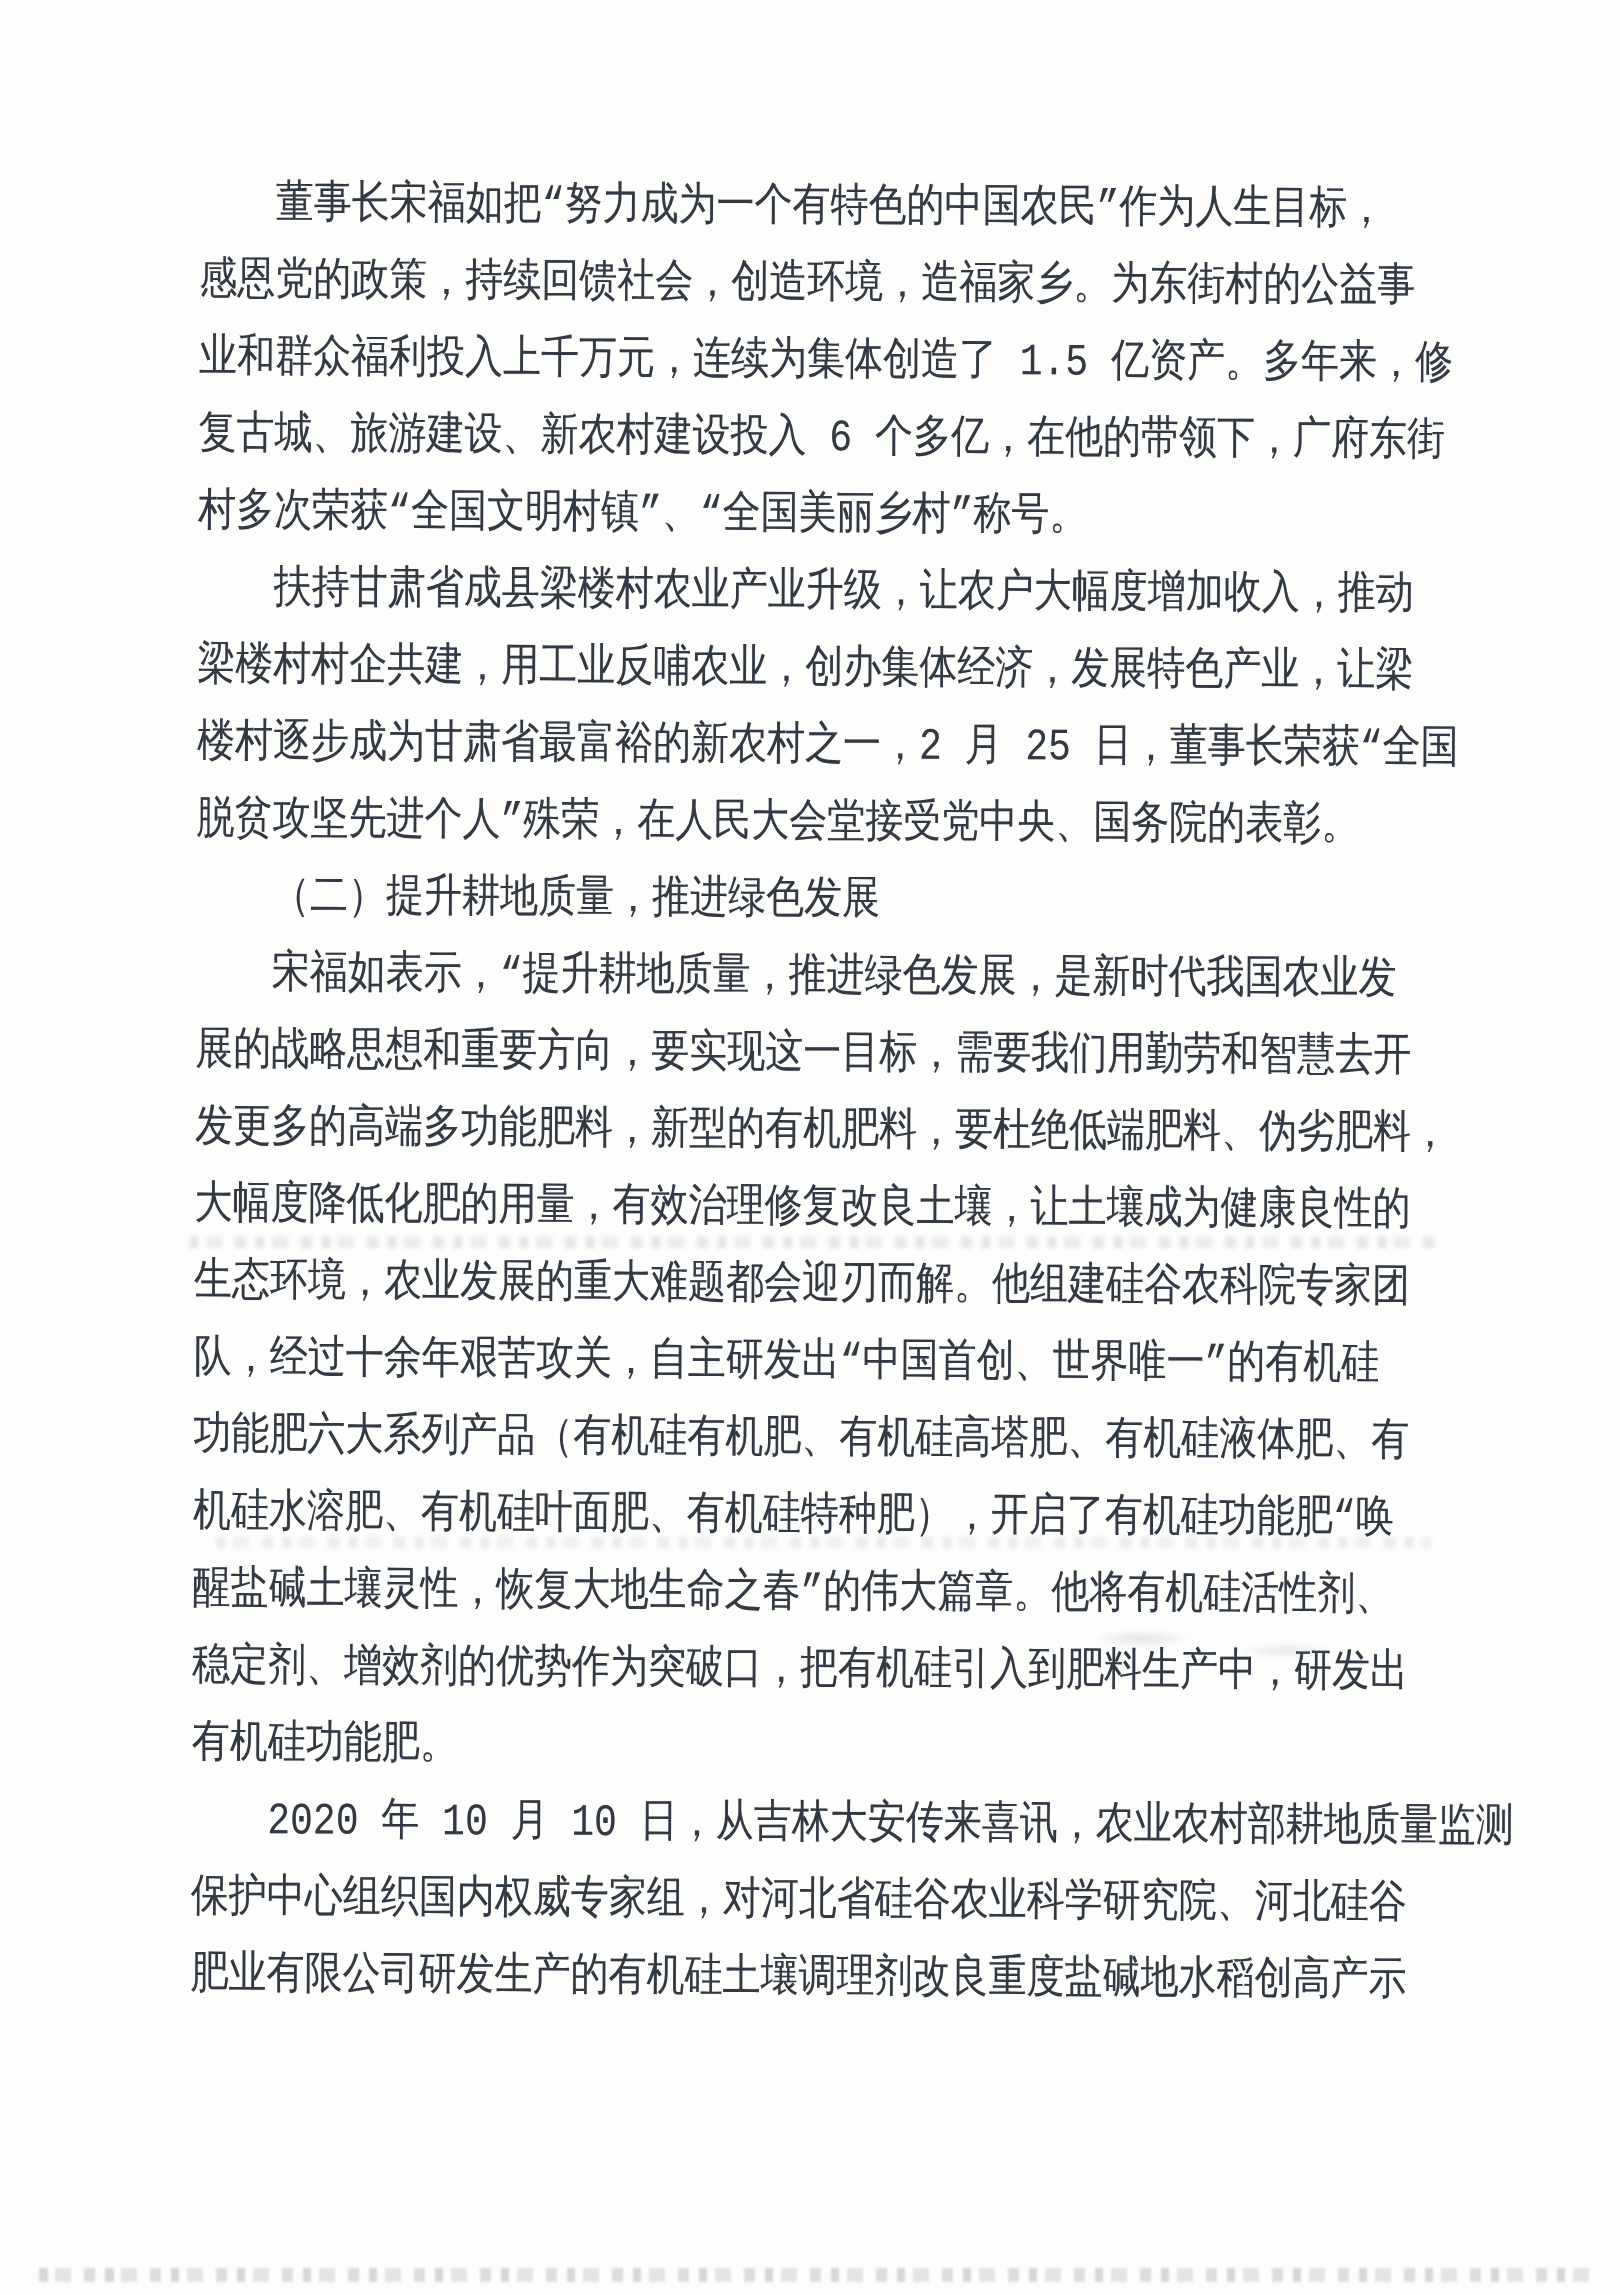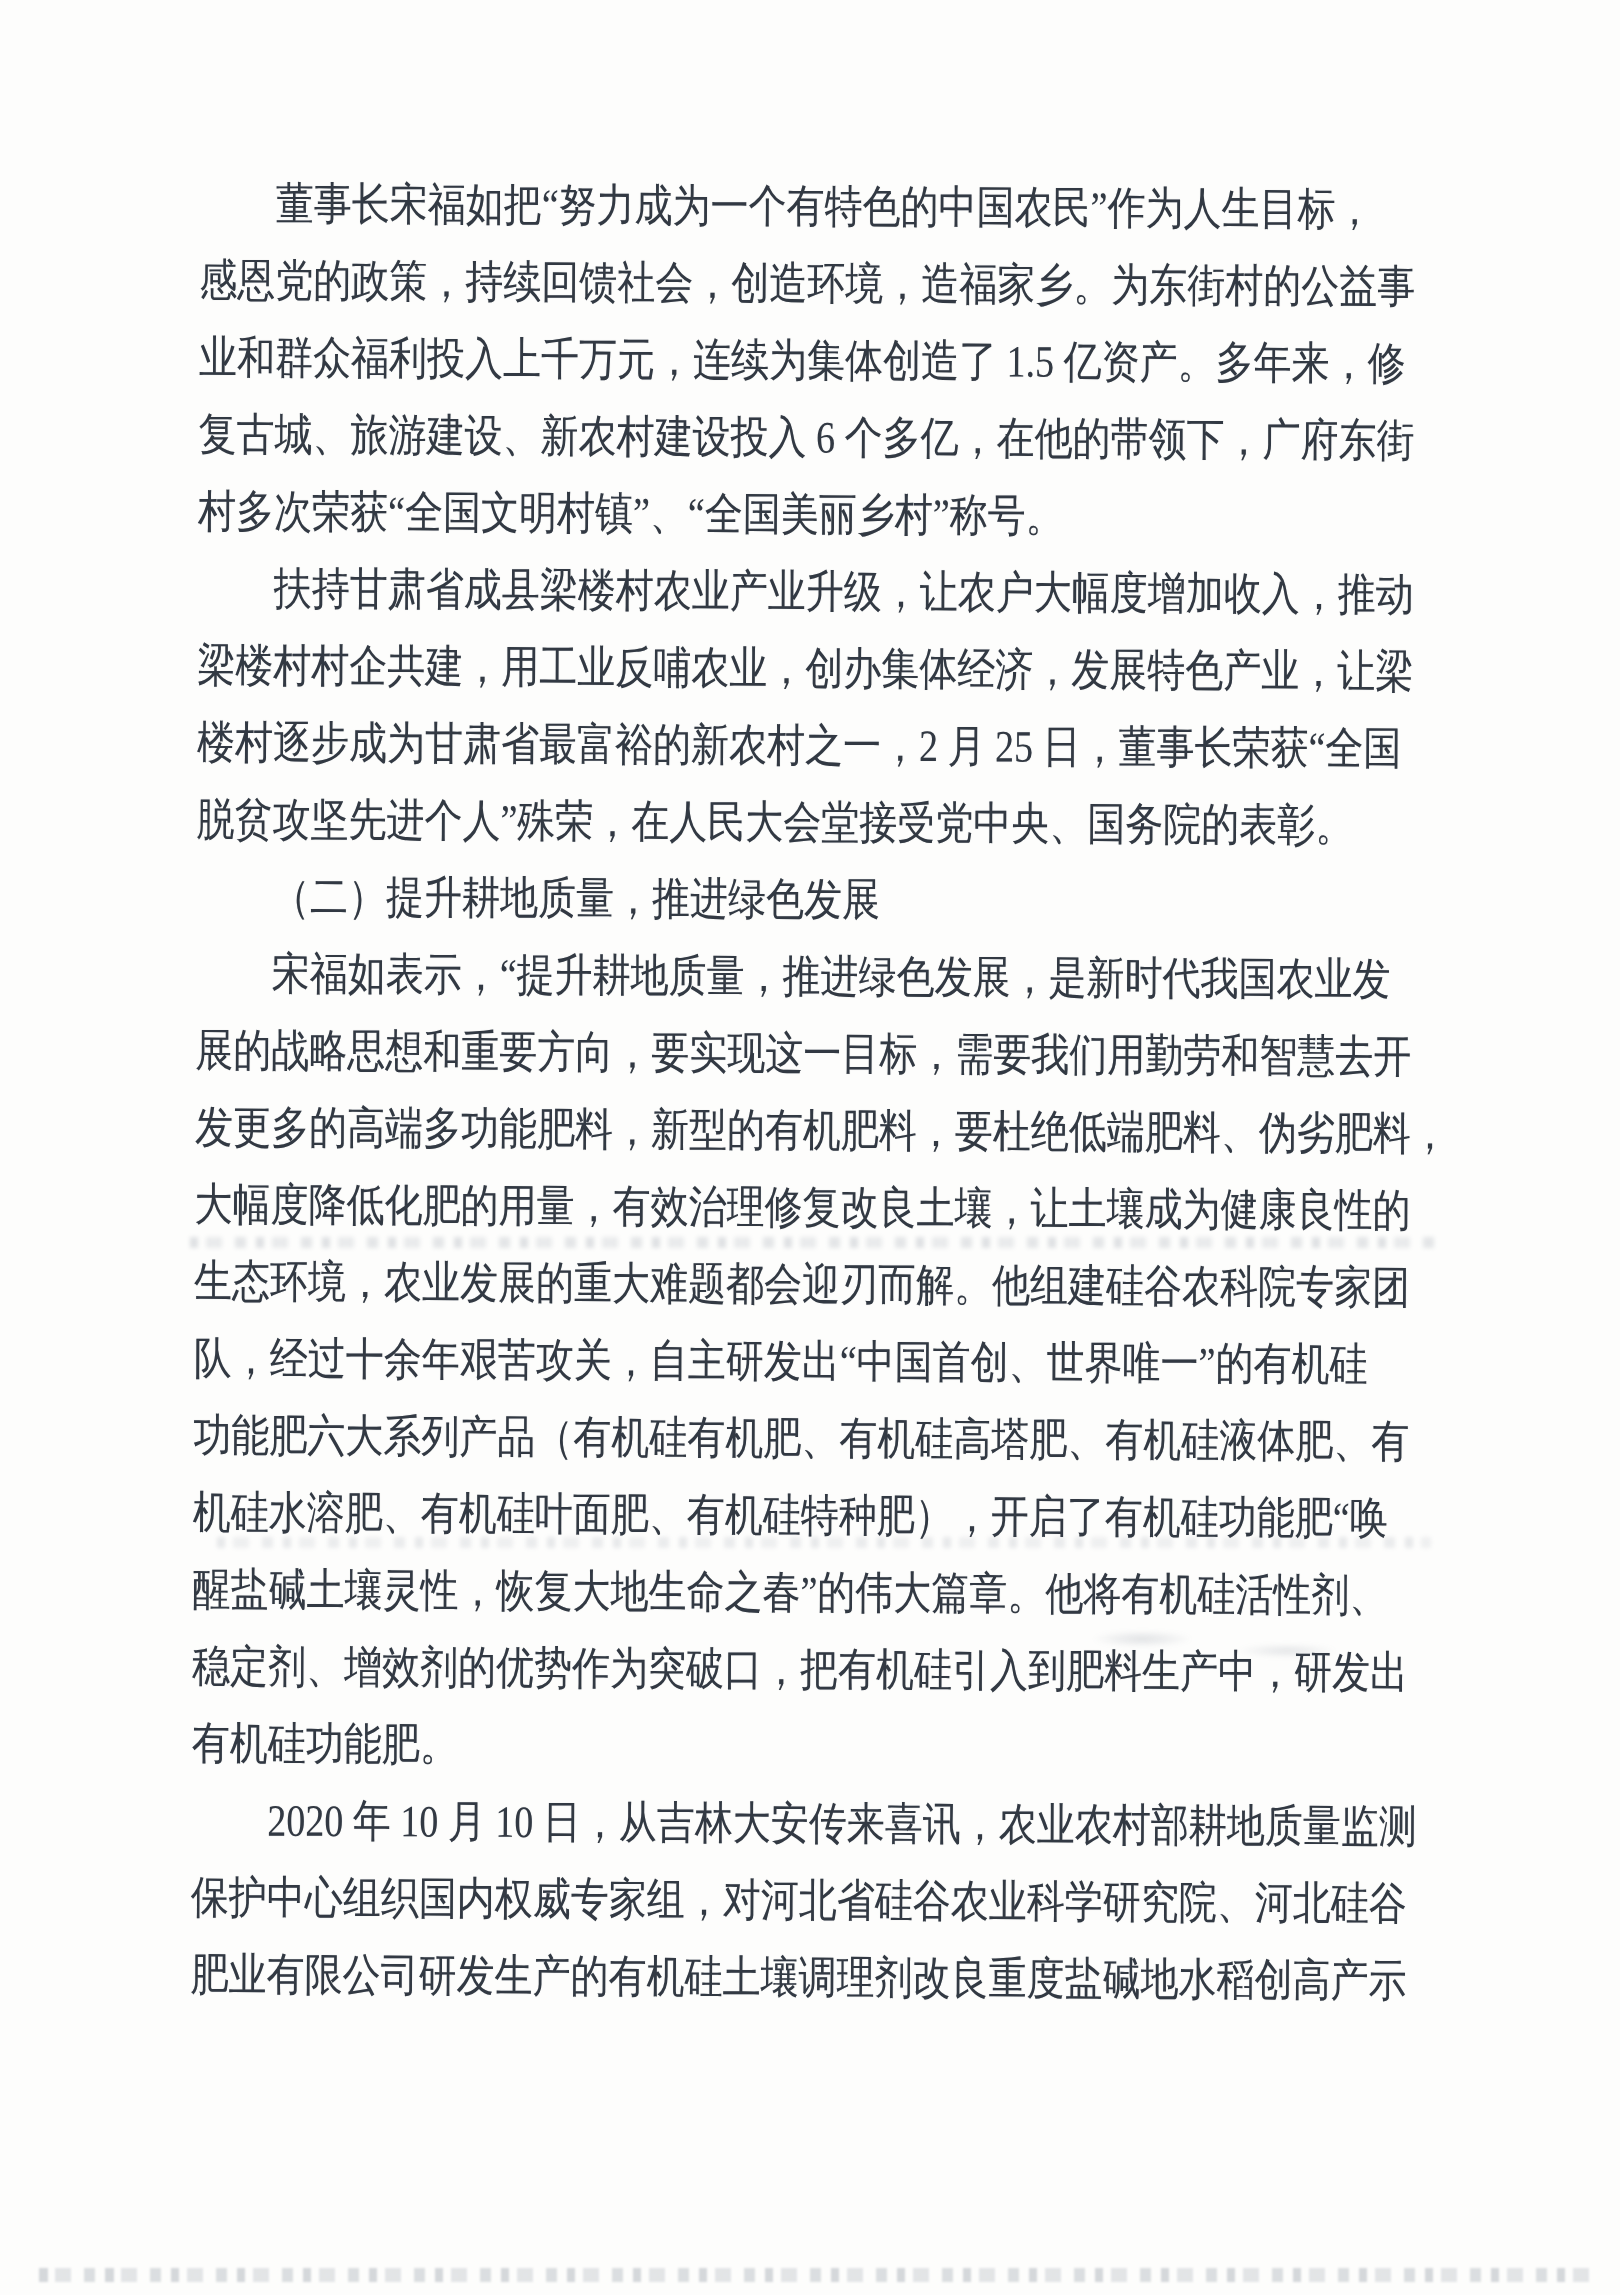--- a/index.html
+++ b/index.html
@@ -3,21 +3,21 @@
 <meta charset="utf-8">
 <title>Document</title>
 <style>
   html,body{margin:0;padding:0;background:#e8e8e8;}
   .page{
     position:relative;
     width:1621px;height:2295px;
     margin:0 auto;
     background:var(--paper,#fdfdfc);
     overflow:hidden;
-    font-family:Liberation Serif, serif;
+    font-family:Liberation Mono, monospace;
   }
   .text-block{
     position:absolute;
     left:200px;top:165px;width:1222px;
     transform:rotate(0.3deg);
     transform-origin:0 0;
   }
   .line{
     height:77px;
     line-height:77px;

